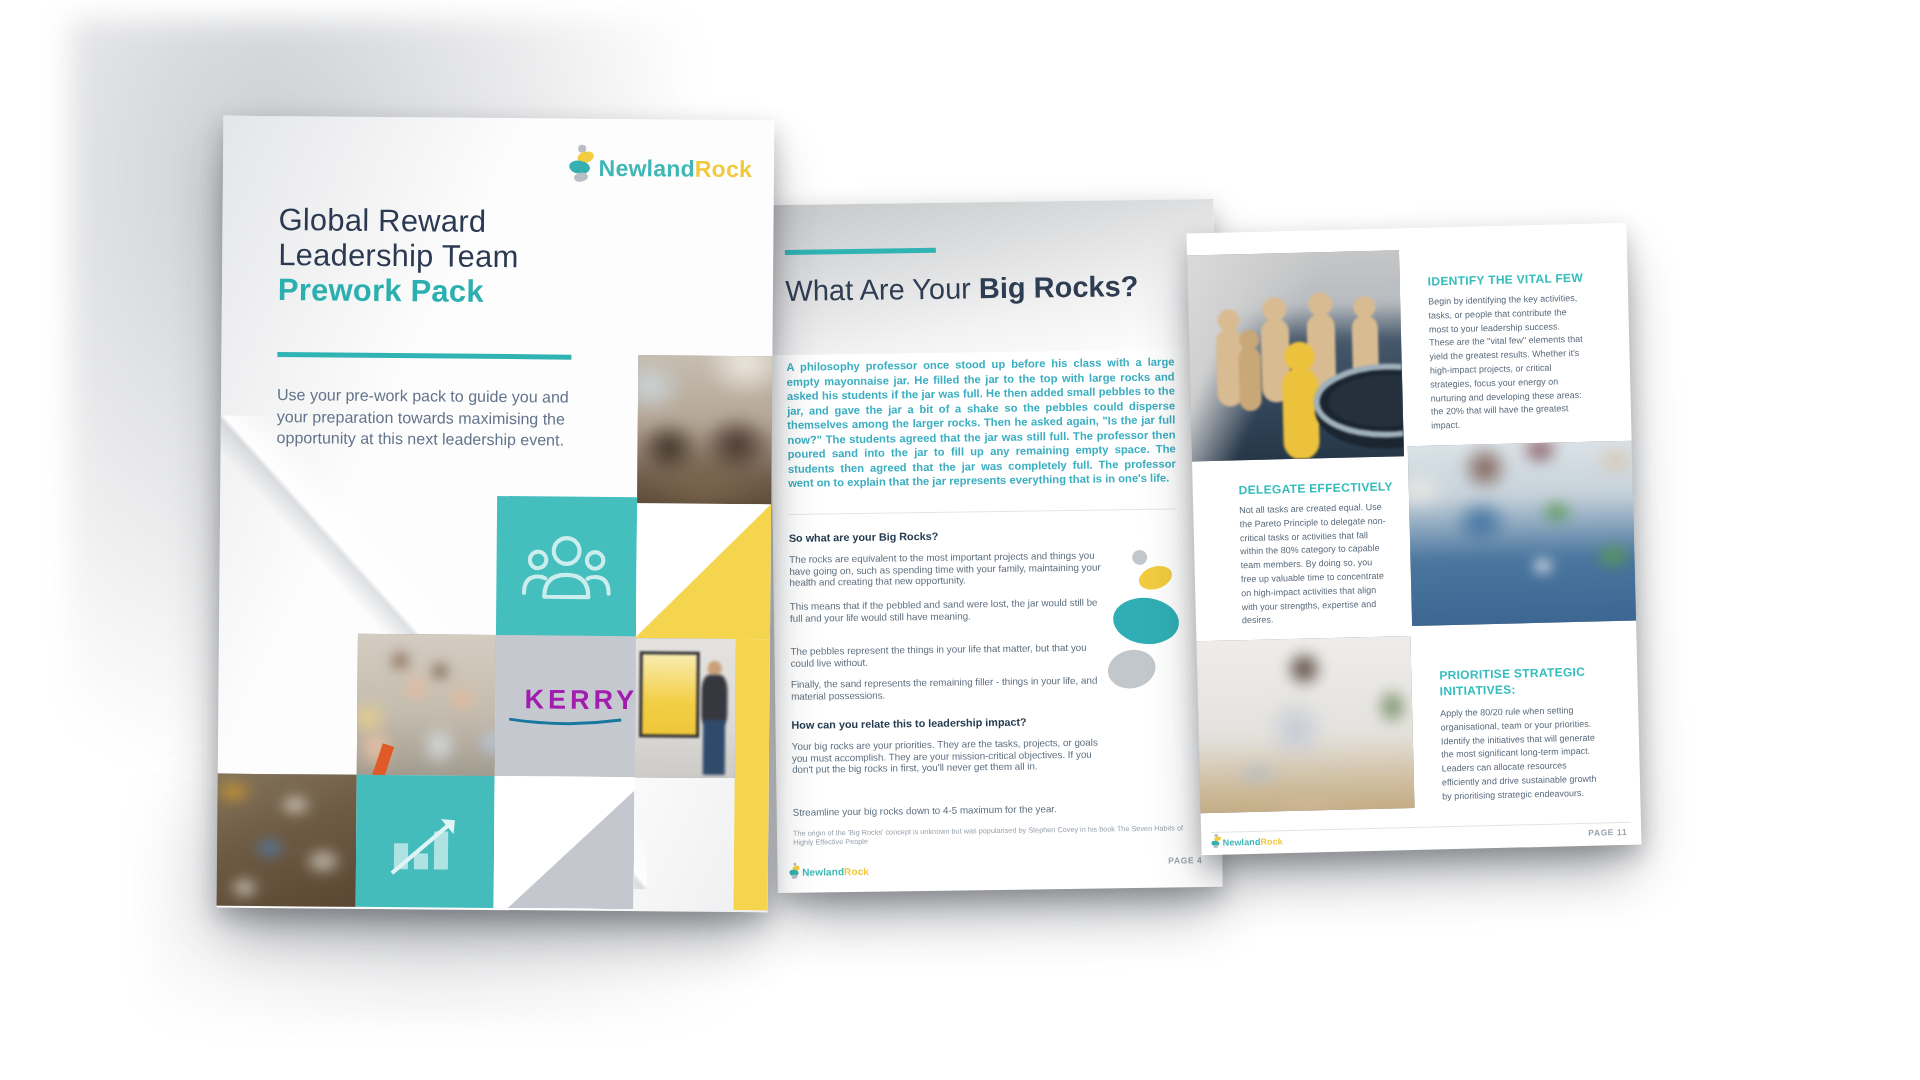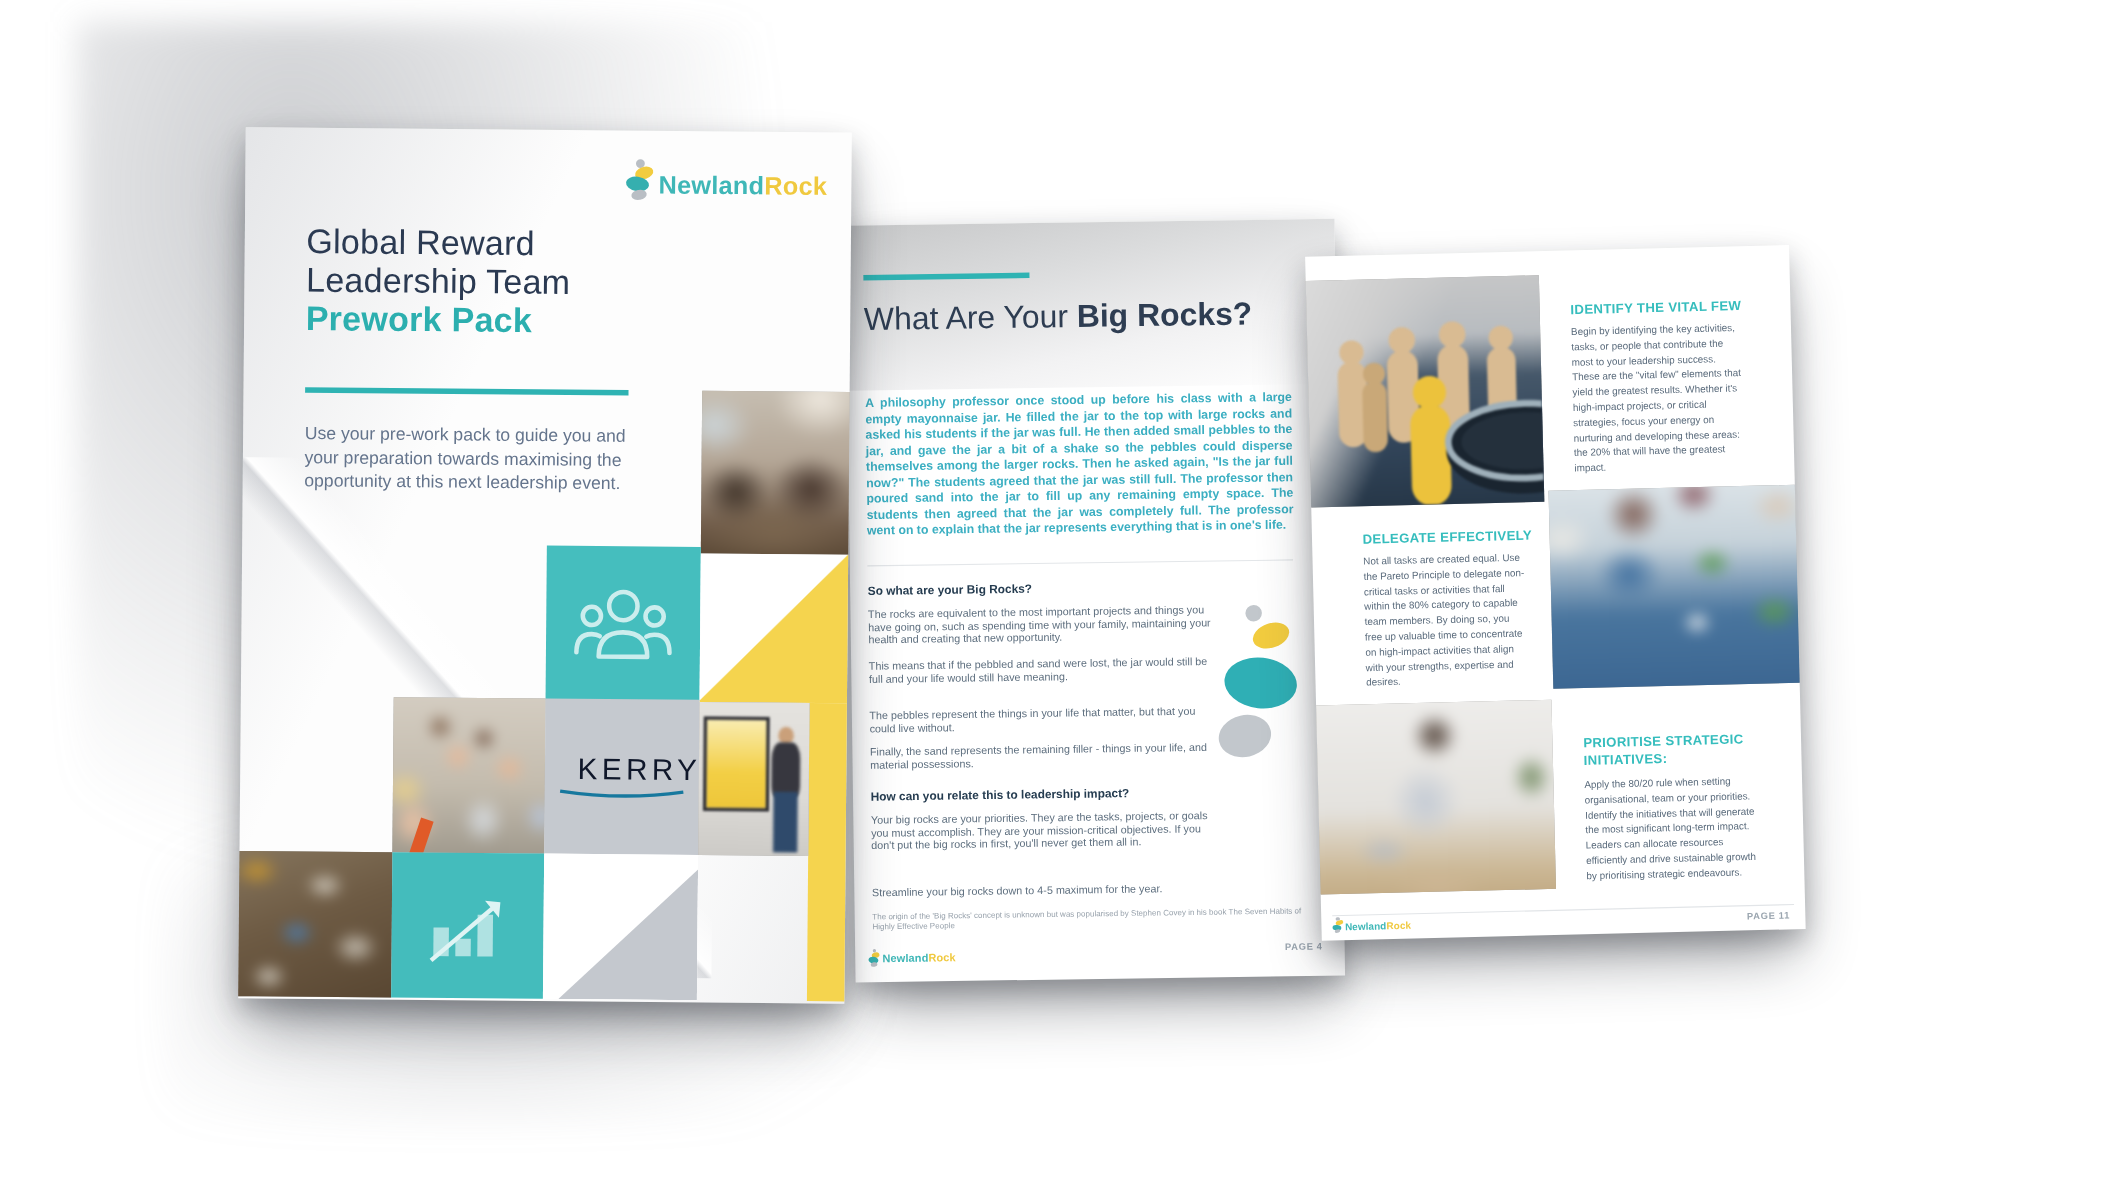--- a/index.html
+++ b/index.html
@@ -42,21 +42,21 @@
   .nr-name{font-weight:700;letter-spacing:.01em;line-height:1;padding-bottom:.12em;white-space:nowrap;}
   .nr-name .p1{color:#3FB7B7;}
   .nr-name .p2{color:#F0C93F;}
   .cover-logo{position:absolute;right:22px;top:26px;font-size:23px;}
 
   
   .cell{position:absolute;overflow:hidden;}
   .sq-people{left:277px;top:378px;width:140px;height:140px;background:#45BEBE;display:flex;align-items:center;justify-content:center;}
   .sq-diag{left:417px;top:384px;width:134px;height:135px;background:linear-gradient(135deg,#ffffff 49.4%,#F5D44E 50%);}
   .sq-kerry{left:277px;top:517px;width:140px;height:141px;background:#C5C9CF;display:flex;flex-direction:column;align-items:center;justify-content:center;}
-  .kerry-text{font-weight:400;font-size:27px;letter-spacing:4px;color:#0f172a;margin-left:32px;}
+  .kerry-text{font-weight:700;font-size:27px;letter-spacing:4px;color:#a21caf;margin-left:32px;}
   .sq-chart{left:139px;top:658px;width:138px;height:132px;background:#44BCBC;display:flex;align-items:center;justify-content:center;}
   .sq-tri{left:277px;top:658px;width:140px;height:132px;background:#fff;}
   .sq-tri .tri{position:absolute;inset:0;background:#C4C8CE;clip-path:polygon(100% 10%,100% 100%,10% 100%);}
   .strip-yellow{left:517px;top:519px;width:34px;height:271px;background:#F5D44E;}
 
   
   .photo{position:absolute;overflow:hidden;background:#9a9a98;}
   .photo .blur{position:absolute;inset:-14px;filter:blur(6px);}
   .ph-boardroom{left:417px;top:236px;width:134px;height:148px;}
   .ph-boardroom .blur{background:

